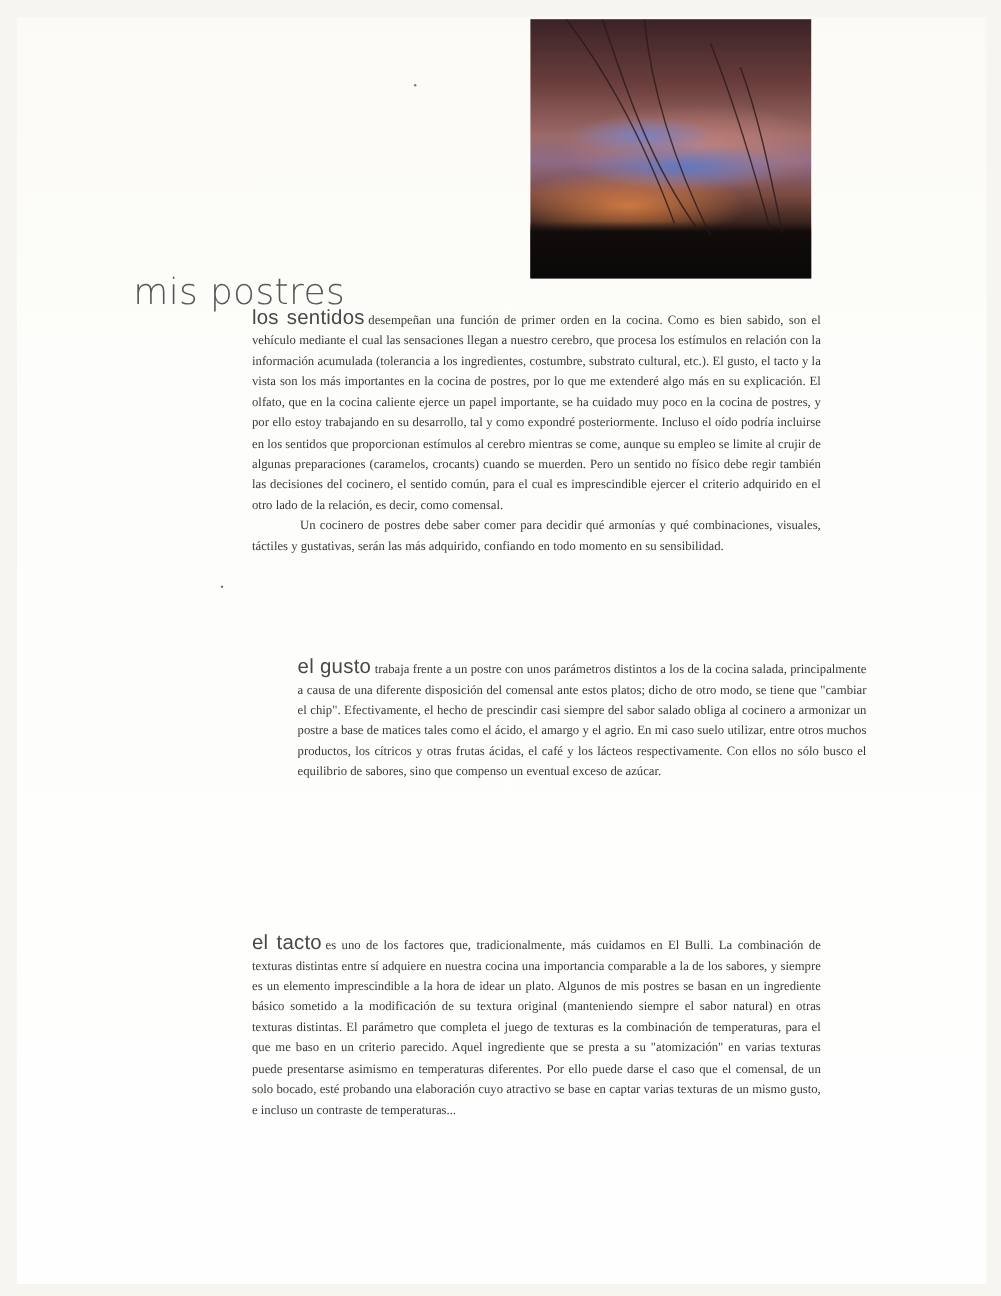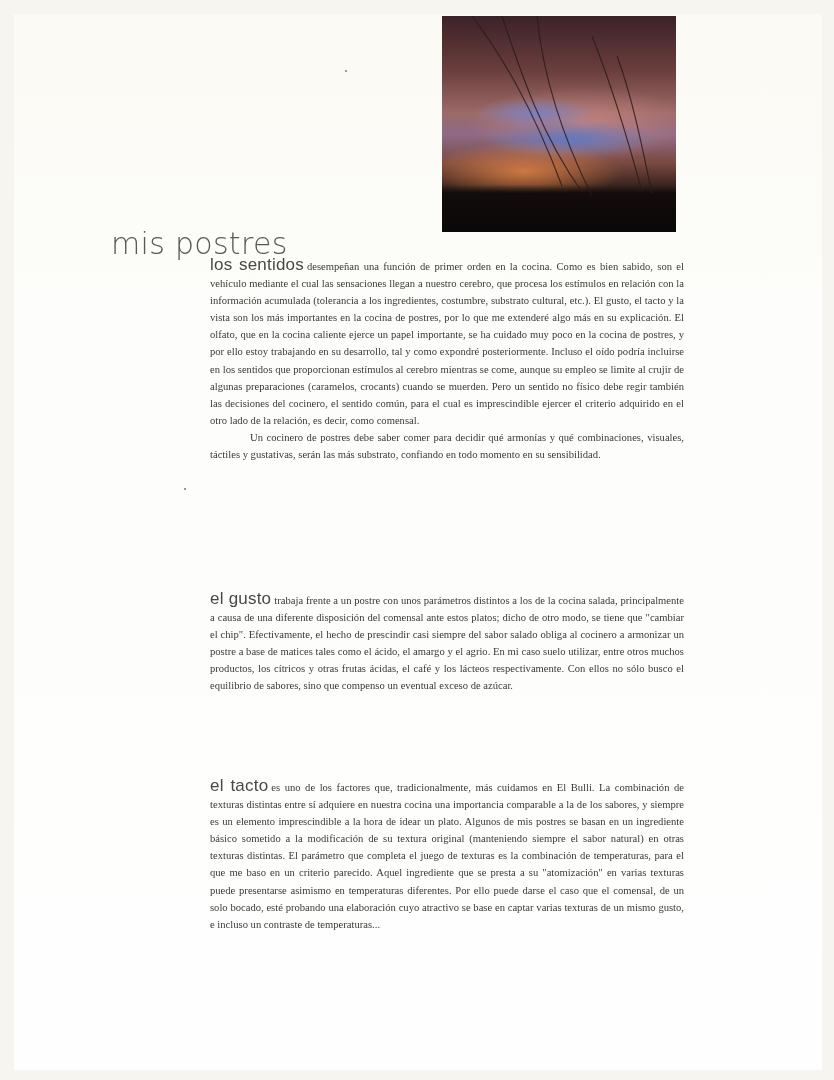--- a/index.html
+++ b/index.html
@@ -37,21 +37,21 @@
     font-size: 10.6px; line-height: 17.1px; text-align: justify;
     color: #3b3936;
   }
   .section p { margin: 0; }
   .section p.indent { text-indent: 40px; }
   .lead {
     font-family: Liberation Sans, sans-serif; font-size: 17px;
     color: #4a4846; margin-right: 3px; letter-spacing: 0.2px;
   }
   .s1 { top: 256px; }
-  .s2 { top: 590px; }
+  .s2 { top: 547px; margin-left: 38px; }
   .s3 { top: 777px; }
   .speck { position: absolute; width: 2px; height: 2px; background: #777; border-radius: 1px; }
 </style>
 </head>
 <body>
 
 <div class="page"></div>
 
 <div class="photo">
   <svg width="234" height="216" viewBox="0 0 234 216">
@@ -62,21 +62,21 @@
       <path d="M150 20 C 170 70, 185 120, 200 176"></path>
       <path d="M175 40 C 190 80, 200 130, 210 178"></path>
     </g>
   </svg>
 </div>
 
 <div class="title">mis postres</div>
 
 <div class="section s1">
   <p><span class="lead">los sentidos</span><span>desempeñan una función de primer orden en la cocina. Como es bien sabido, son el vehículo mediante el cual las sensaciones llegan a nuestro cerebro, que procesa los estímulos en relación con la información acumulada (tolerancia a los ingredientes, costumbre, substrato cultural, etc.). El gusto, el tacto y la vista son los más importantes en la cocina de postres, por lo que me extenderé algo más en su explicación. El olfato, que en la cocina caliente ejerce un papel importante, se ha cuidado muy poco en la cocina de postres, y por ello estoy trabajando en su desarrollo, tal y como expondré posteriormente. Incluso el oído podría incluirse en los sentidos que proporcionan estímulos al cerebro mientras se come, aunque su empleo se limite al crujir de algunas preparaciones (caramelos, crocants) cuando se muerden. Pero un sentido no físico debe regir también las decisiones del cocinero, el sentido común, para el cual es imprescindible ejercer el criterio adquirido en el otro lado de la relación, es decir, como comensal.</span></p>
-  <p class="indent">Un cocinero de postres debe saber comer para decidir qué armonías y qué combinaciones, visuales, táctiles y gustativas, serán las más substrato, confiando en todo momento en su sensibilidad.</p>
+  <p class="indent">Un cocinero de postres debe saber comer para decidir qué armonías y qué combinaciones, visuales, táctiles y gustativas, serán las más adquirido, confiando en todo momento en su sensibilidad.</p>
 </div>
 
 <div class="section s2">
   <p><span class="lead">el gusto</span><span>trabaja frente a un postre con unos parámetros distintos a los de la cocina salada, principalmente a causa de una diferente disposición del comensal ante estos platos; dicho de otro modo, se tiene que "cambiar el chip". Efectivamente, el hecho de prescindir casi siempre del sabor salado obliga al cocinero a armonizar un postre a base de matices tales como el ácido, el amargo y el agrio. En mi caso suelo utilizar, entre otros muchos productos, los cítricos y otras frutas ácidas, el café y los lácteos respectivamente. Con ellos no sólo busco el equilibrio de sabores, sino que compenso un eventual exceso de azúcar.</span></p>
 </div>
 
 <div class="section s3">
   <p><span class="lead">el tacto</span><span>es uno de los factores que, tradicionalmente, más cuidamos en El Bulli. La combinación de texturas distintas entre sí adquiere en nuestra cocina una importancia comparable a la de los sabores, y siempre es un elemento imprescindible a la hora de idear un plato. Algunos de mis postres se basan en un ingrediente básico sometido a la modificación de su textura original (manteniendo siempre el sabor natural) en otras texturas distintas. El parámetro que completa el juego de texturas es la combinación de temperaturas, para el que me baso en un criterio parecido. Aquel ingrediente que se presta a su "atomización" en varias texturas puede presentarse asimismo en temperaturas diferentes. Por ello puede darse el caso que el comensal, de un solo bocado, esté probando una elaboración cuyo atractivo se base en captar varias texturas de un mismo gusto, e incluso un contraste de temperaturas...</span></p>
 </div>
 

